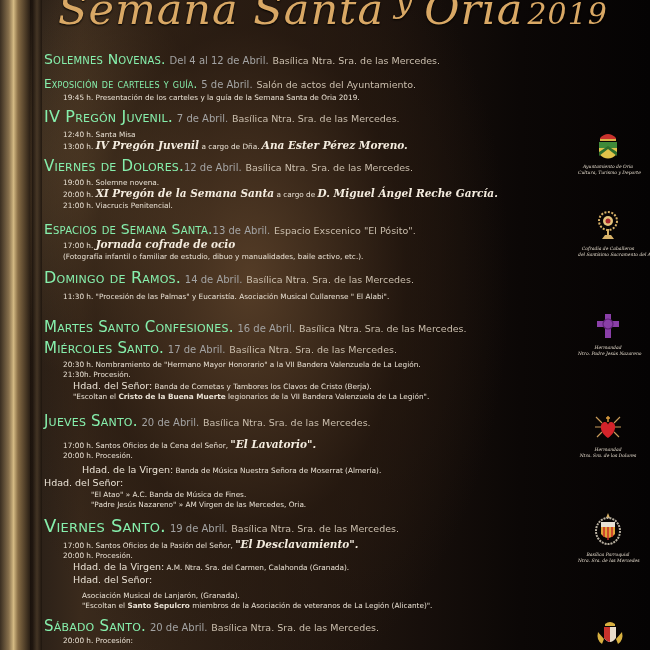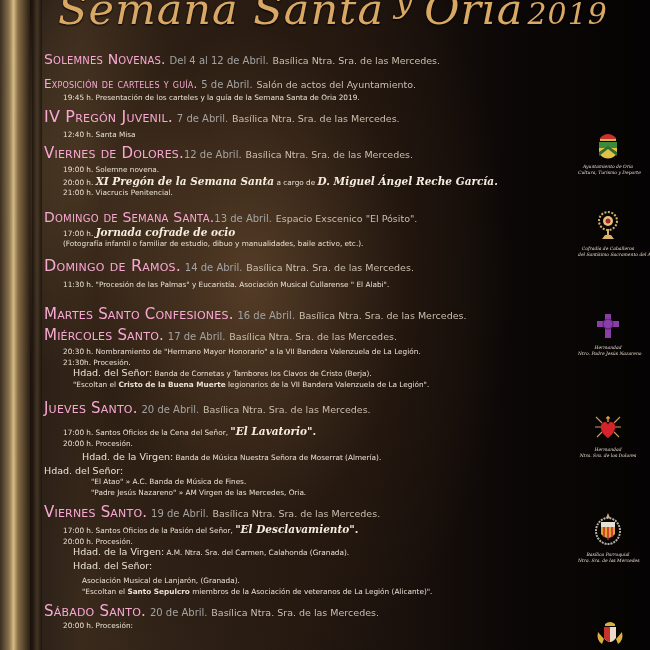--- a/index.html
+++ b/index.html
@@ -34,21 +34,21 @@
     white-space:nowrap;
   }
   .title .y { font-size:30px; margin-left:4px; }
   .title .amp { font-size:34px; position:relative; top:-12px; margin:0 10px; }
   .content { position:absolute; left:44px; top:51px; width:520px; }
   .ev { margin:0; }
   .h {
     white-space:nowrap; line-height:17px; font-size:12px;
     font-family:"DejaVu Sans", sans-serif;
   }
-  .h .name { color:#f9a8d4; font-variant:small-caps; font-size:14px; letter-spacing:0.2px; }
+  .h .name { color:#86efac; font-variant:small-caps; font-size:14px; letter-spacing:0.2px; }
   .h .date { color:#a3a3a3; font-size:10px; }
   .h .place { color:#cbbfae; font-size:9.5px; }
   .l {
     white-space:nowrap; font-size:7.3px; line-height:10.5px; color:#e9e1d4;
     padding-left:19px;
   }
   .l.i2 { padding-left:29px; }
   .l.i3 { padding-left:38px; }
   .l.i0 { padding-left:0px; }
   .l .big { font-size:9.5px; }
@@ -93,40 +93,47 @@
     <div class="l">19:45 h. Presentación de los carteles y la guía de la Semana Santa de Oria 2019.</div>
   </div>
 
   <div class="ev" style="margin-top:4px">
     <div class="h">
       <span class="name" style="font-size:16px">IV Pregón Juvenil.</span>
       <span class="date">7 de Abril.</span>
       <span class="place">Basílica Ntra. Sra. de las Mercedes.</span>
     </div>
     <div class="l" style="margin-top:3px">12:40 h. Santa Misa</div>
+    <div class="l">
+      <span>13:00 h.</span>
+      <span class="goth">IV Pregón Juvenil</span>
+      <span>a cargo de</span>
+      <span>Dña.</span>
+      <span class="goth">Ana Ester Pérez Moreno.</span>
+    </div>
   </div>
 
   <div class="ev" style="margin-top:5px">
     <div class="h">
       <span class="name" style="font-size:15px">Viernes de Dolores.</span><span class="date">12 de Abril.</span>
       <span class="place">Basílica Ntra. Sra. de las Mercedes.</span>
     </div>
     <div class="l" style="margin-top:2px">19:00 h. Solemne novena.</div>
     <div class="l">
       <span>20:00 h.</span>
       <span class="goth">XI Pregón de la Semana Santa</span>
       <span>a cargo de</span>
       <span class="goth">D. Miguel Ángel Reche García.</span>
     </div>
     <div class="l">21:00 h. Viacrucis Penitencial.</div>
   </div>
 
   <div class="ev" style="margin-top:10px">
     <div class="h">
-      <span class="name" style="font-size:14px">Domingo de Semana Santa.</span><span class="date">13 de Abril.</span>
+      <span class="name" style="font-size:14px">Espacios de Semana Santa.</span><span class="date">13 de Abril.</span>
       <span class="place">Espacio Exscenico "El Pósito".</span>
     </div>
     <div class="l">
       <span>17:00 h.</span>
       <span class="goth">Jornada cofrade de ocio</span>
     </div>
     <div class="l">(Fotografía  infantil o familiar de estudio, dibuo y manualidades, baile activo, etc.).</div>
   </div>
 
   <div class="ev" style="margin-top:7px">
@@ -180,21 +187,21 @@
     </div>
     <div class="l i0" style="margin-top:2px">
       <span class="big">Hdad. del Señor:</span>
     </div>
     <div class="l i2" style="padding-left:47px">"El Atao" » A.C.  Banda de Música de Fines.</div>
     <div class="l i2" style="padding-left:47px">"Padre Jesús Nazareno" » AM Virgen de las Mercedes, Oria.</div>
   </div>
 
   <div class="ev" style="margin-top:6px">
     <div class="h">
-      <span class="name" style="font-size:15px">Viernes Santo.</span>
+      <span class="name" style="font-size:18px">Viernes Santo.</span>
       <span class="date">19 de Abril.</span>
       <span class="place">Basílica Ntra. Sra. de las Mercedes.</span>
     </div>
     <div class="l" style="margin-top:2px">
       <span>17:00 h. Santos Oficios de la Pasión del Señor,</span>
       <span class="goth">"El Desclavamiento".</span>
     </div>
     <div class="l">20:00 h. Procesión.</div>
     <div class="l i2">
       <span class="big">Hdad. de la Virgen:</span>

